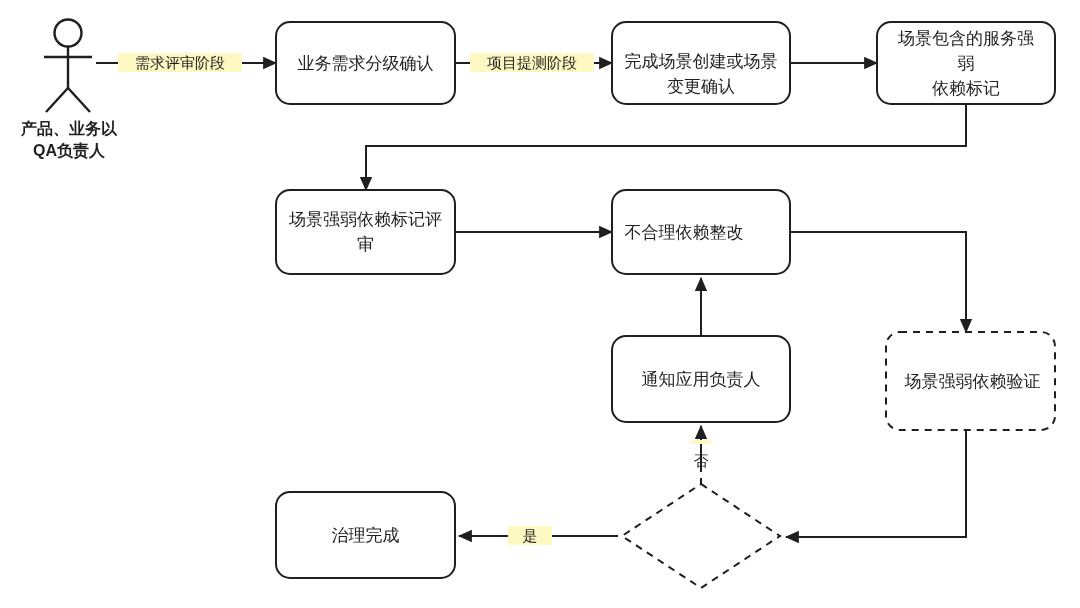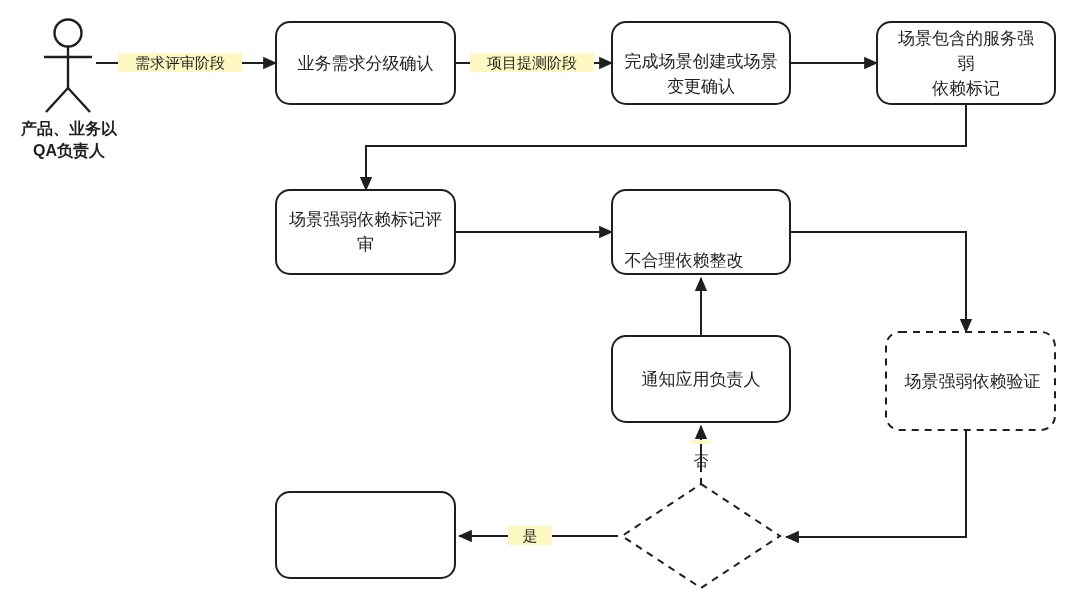--- a/index.html
+++ b/index.html
@@ -148,23 +148,24 @@
     <rect class="node-shape" x="276" y="492" width="179" height="86" rx="14" ry="14"></rect>
   </svg>
 
   <div class="node-text" style="left:276px; top:22px; width:179px; height:82px;">业务需求分级确认</div>
   <div class="node-text" style="left:612px; top:22px; width:178px; height:82px;margin-top:11px;">完成场景创建或场景
 变更确认</div>
   <div class="node-text" style="left:877px; top:22px; width:146px; height:82px;margin-left:16px;">场景包含的服务强弱
 依赖标记</div>
   <div class="node-text" style="left:276px; top:190px; width:179px; height:84px;">场景强弱依赖标记评
 审</div>
-  <div class="node-text" style="left:612px; top:190px; width:144px; height:84px;margin-top:28px;">不合理依赖整改</div>
+  <div class="node-text" style="left:612px; top:190px; width:144px; height:84px;">不合理依赖整改</div>
   <div class="node-text" style="left:888px; top:332px; width:169px; height:98px;">场景强弱依赖验证</div>
   <div class="node-text" style="left:612px; top:336px; width:178px; height:86px;">通知应用负责人</div>
+  <div class="node-text" style="left:276px; top:492px; width:179px; height:86px;">治理完成</div>
 
   <div class="edge-text" style="left:118px; top:53px; width:120px;">需求评审阶段</div>
   <div class="edge-text" style="left:470px; top:53px; width:120px;">项目提测阶段</div>
   <div class="edge-text" style="left:508px; top:526px; width:40px;">是</div>
   <div class="edge-text vertical" style="left:691px; top:440px; width:20px;">否</div>
 
   <div class="actor-label" style="left:3px; top:118px; width:132px;">产品、业务以
 QA负责人</div>
 
 </div>

